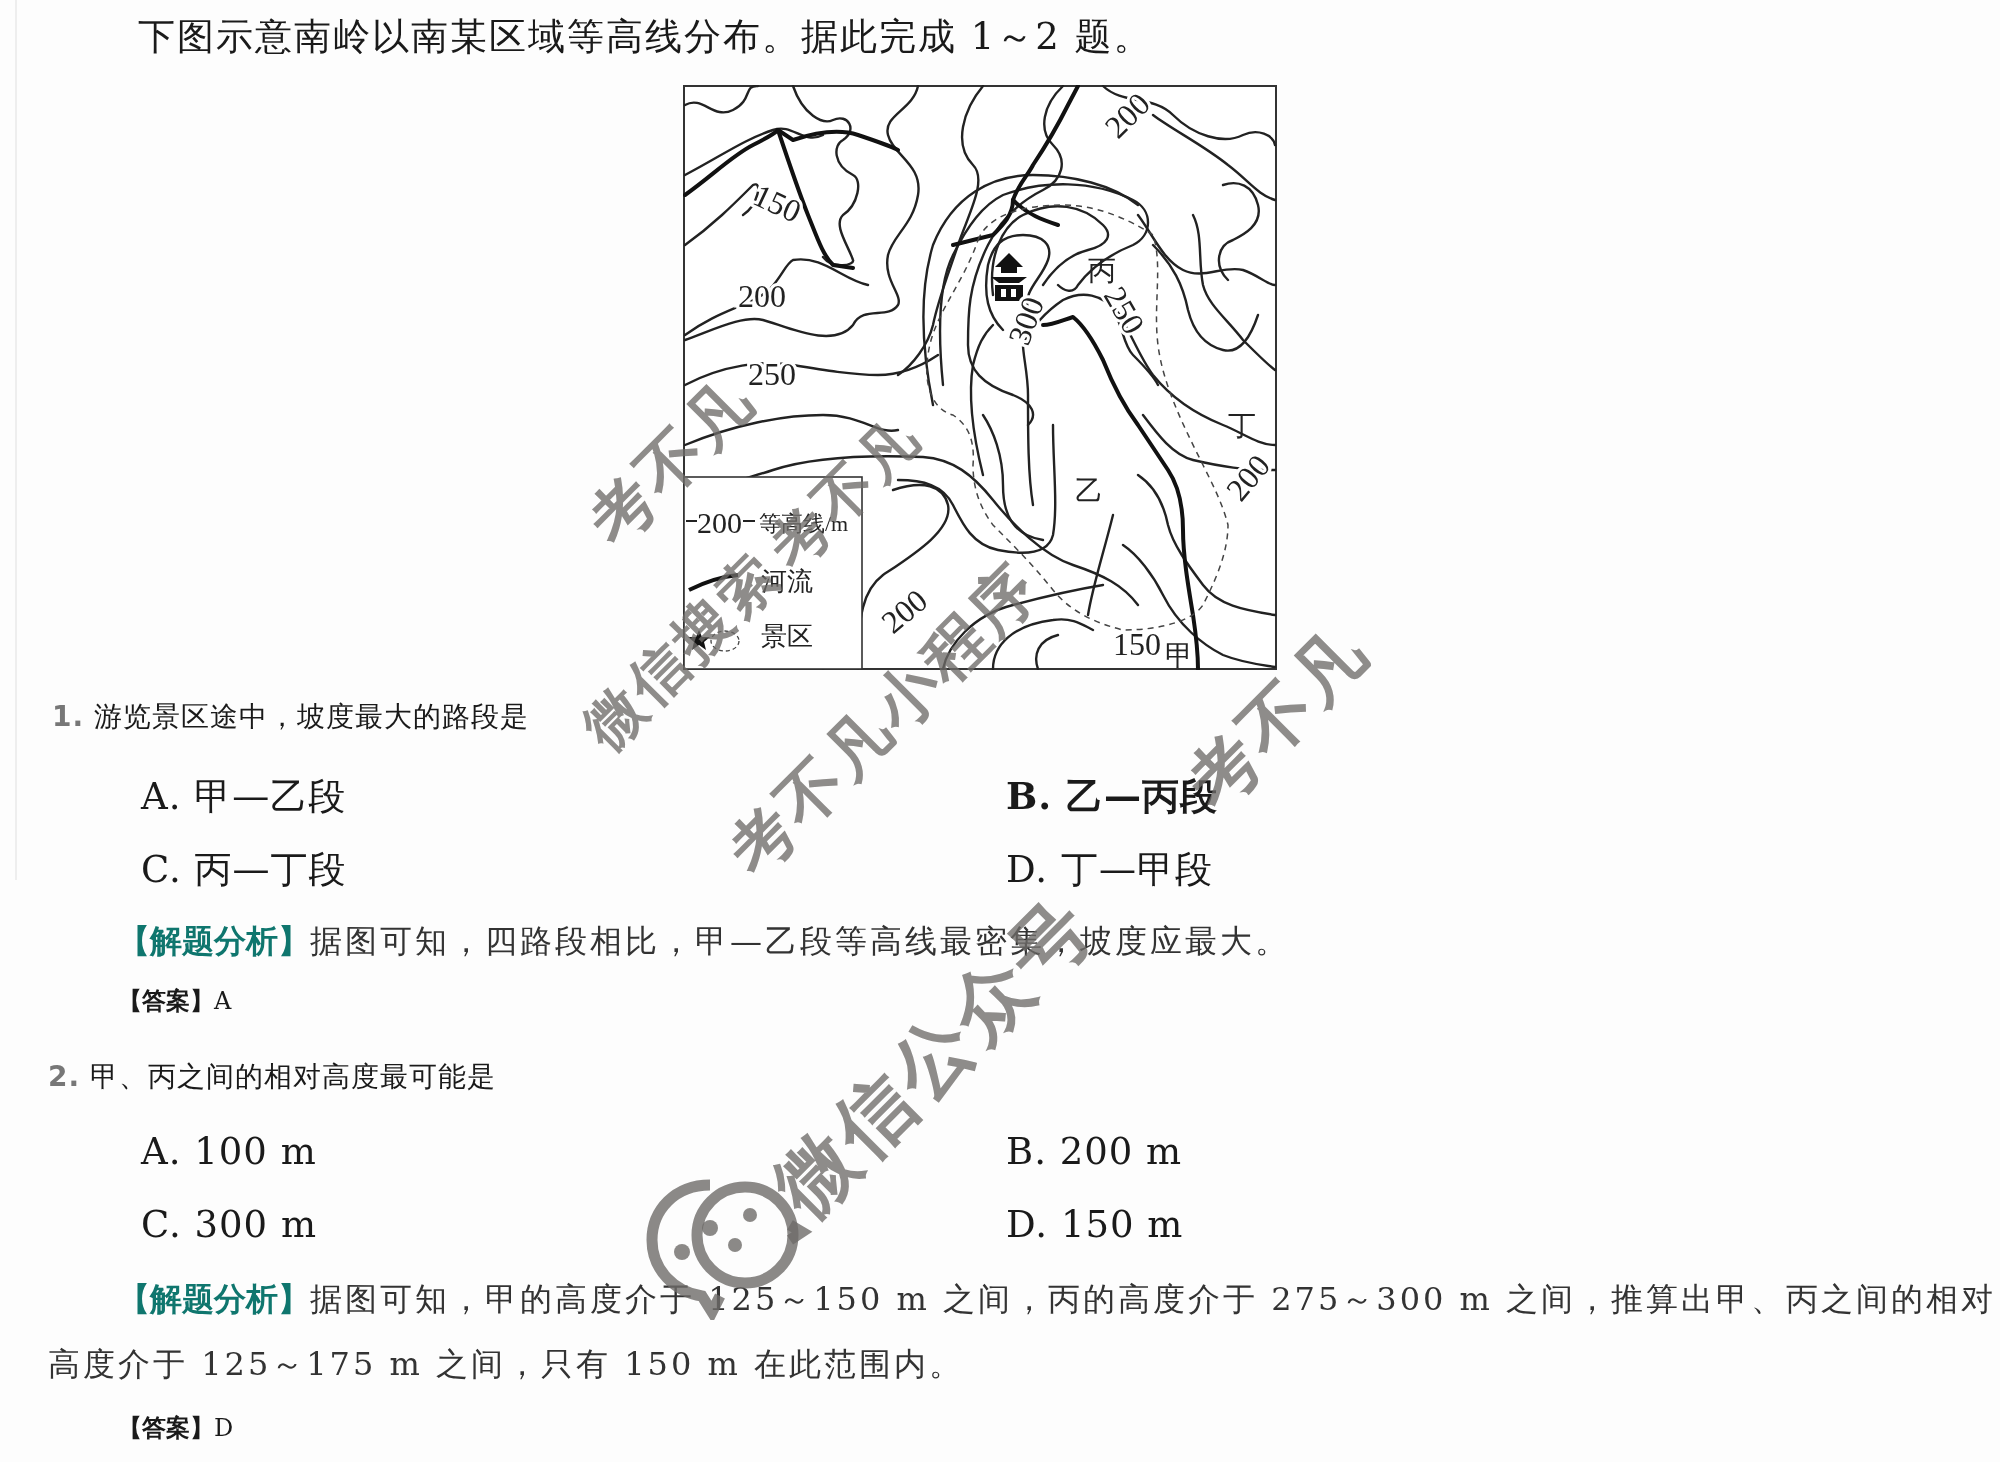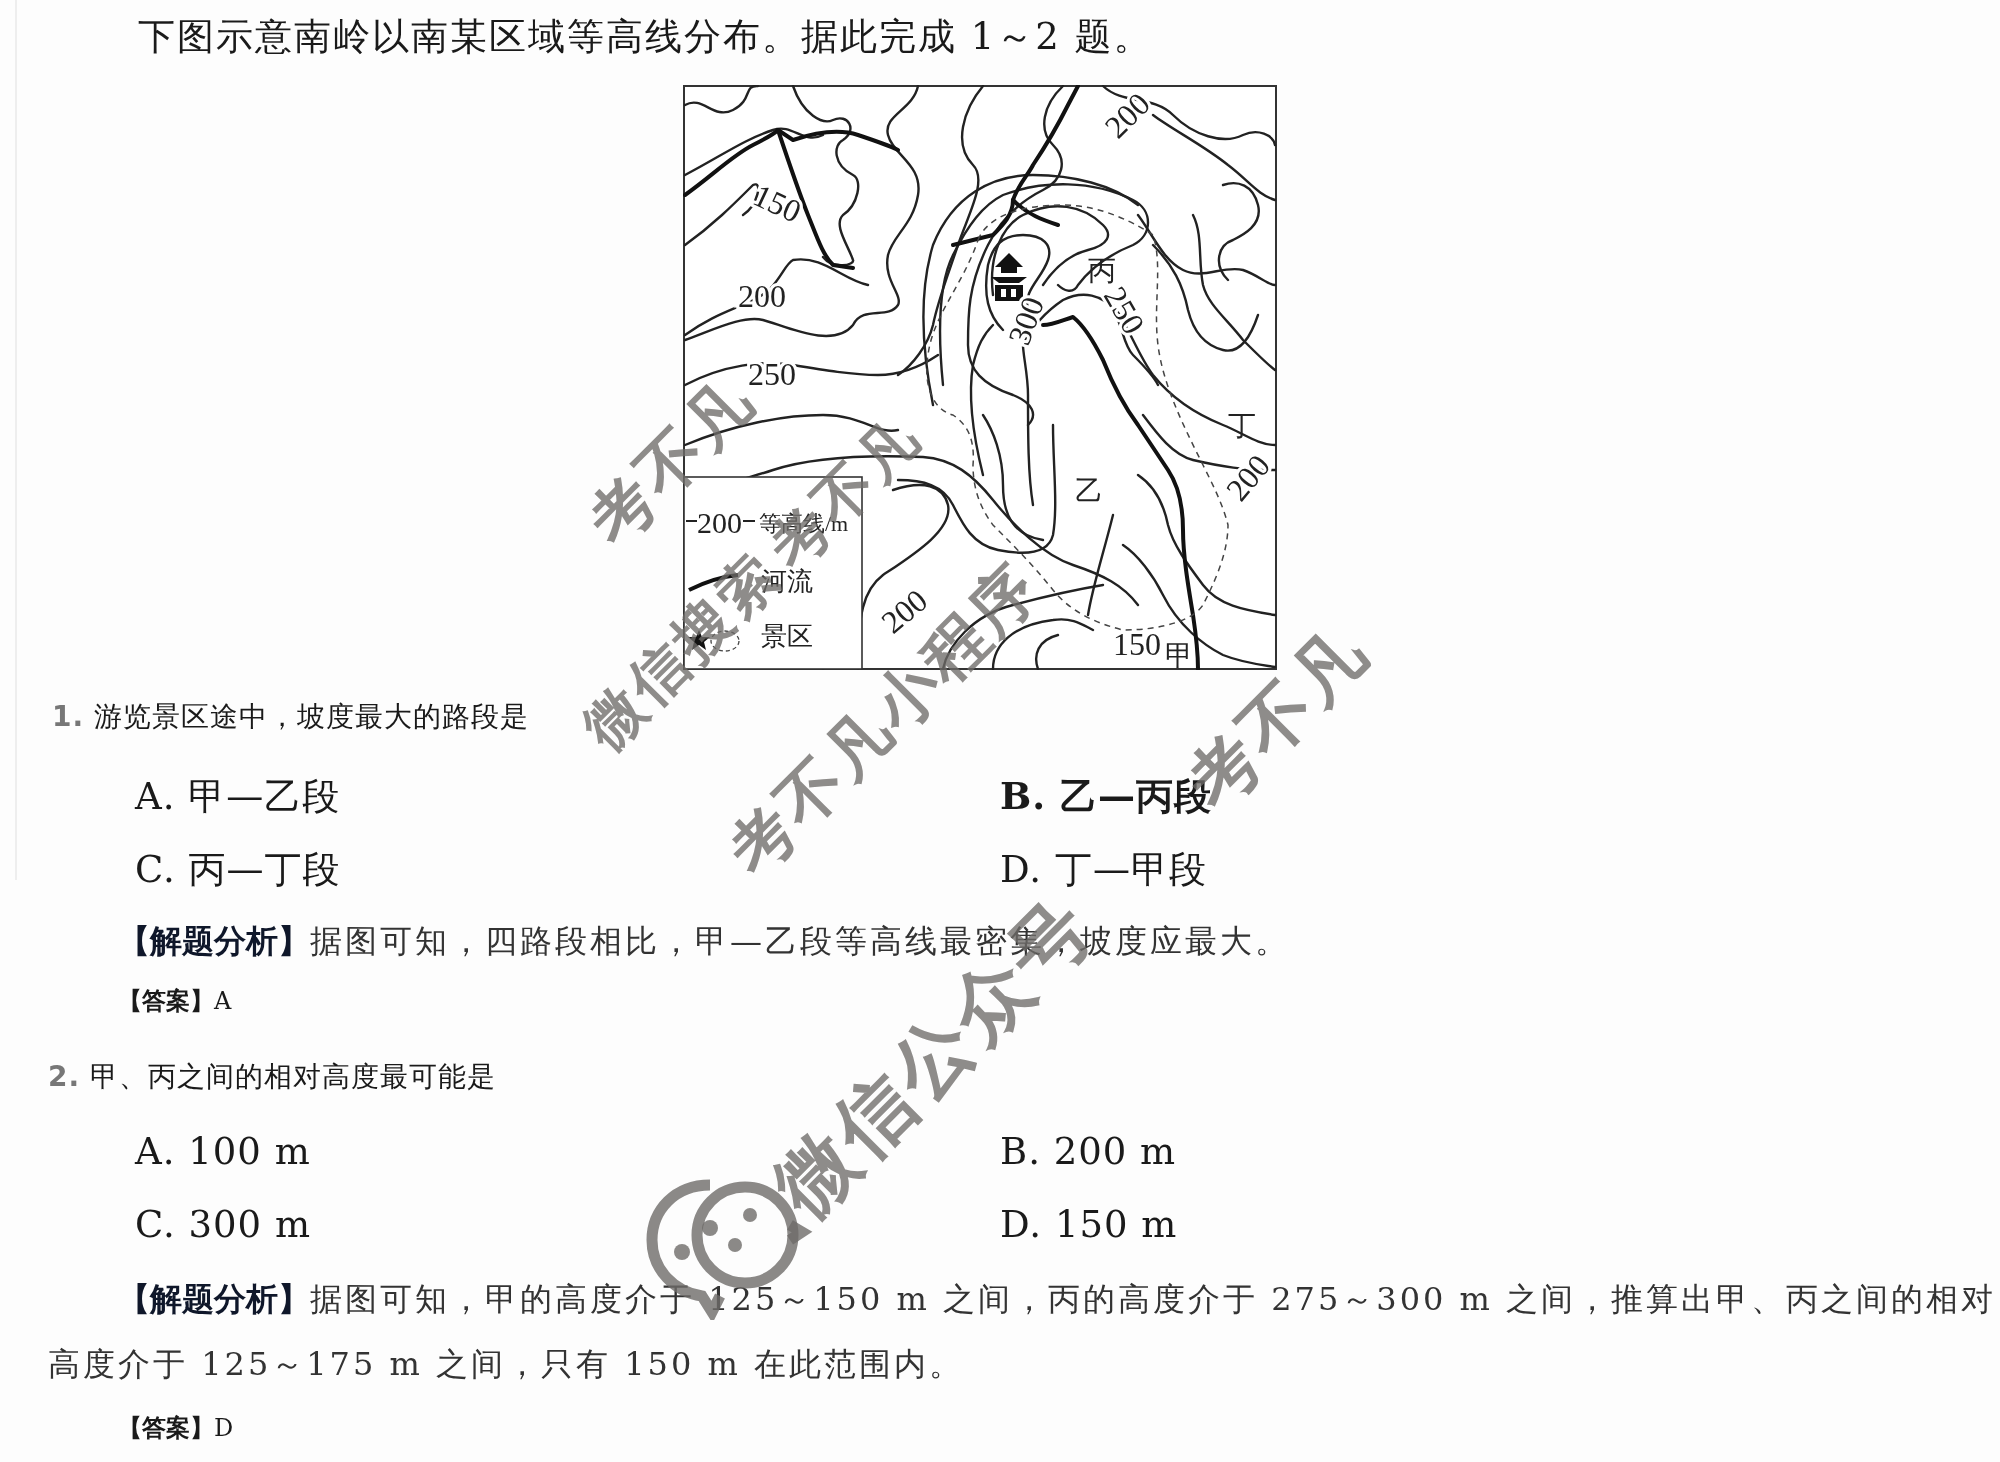--- a/index.html
+++ b/index.html
@@ -6,23 +6,23 @@
   body {
     width:2000px; height:1462px; position:relative; overflow:hidden;
     background:#fdfdfd; color:#1a1a1a;
     font-family:"DejaVu Serif","Liberation Serif",serif;
   }
   .edge-line { position:absolute; left:15px; top:0; width:2px; height:880px; background:#eeeeee; }
   .t { position:absolute; white-space:nowrap; }
   .intro { left:138px; top:12px; font-size:37px; letter-spacing:2px; }
   .q { font-size:28px; letter-spacing:1px; }
   .q .num { color:#777; font-family:"DejaVu Sans","Liberation Sans",sans-serif; font-weight:bold; }
-  .opt { font-size:37px; letter-spacing:1px; }
+  .opt { font-size:37px; letter-spacing:1px;margin-left:6px; }
   .ana { font-size:32px; letter-spacing:3px; color:#333; }
-  .ana .tag { font-weight:bold; color:#0f172a; font-family:Liberation Sans, sans-serif; letter-spacing:0; }
+  .ana .tag { font-weight:bold; color:#0f766e; font-family:Liberation Sans, sans-serif; letter-spacing:0; }
   .ans { font-size:24px; }
   .ans .tag { font-weight:bold; font-family:"DejaVu Sans","Liberation Sans",sans-serif; }
   .map { position:absolute; left:683px; top:85px; width:594px; height:585px; }
   .watermarks { position:absolute; left:0; top:0; width:2000px; height:1462px; pointer-events:none; }
   .wm { position:absolute; font-family:"DejaVu Sans","Liberation Sans",sans-serif; font-weight:bold;
         color:rgba(110,108,105,0.78); transform-origin:left center; white-space:nowrap; letter-spacing:4px; }
 </style>
 </head>
 <body>
 

